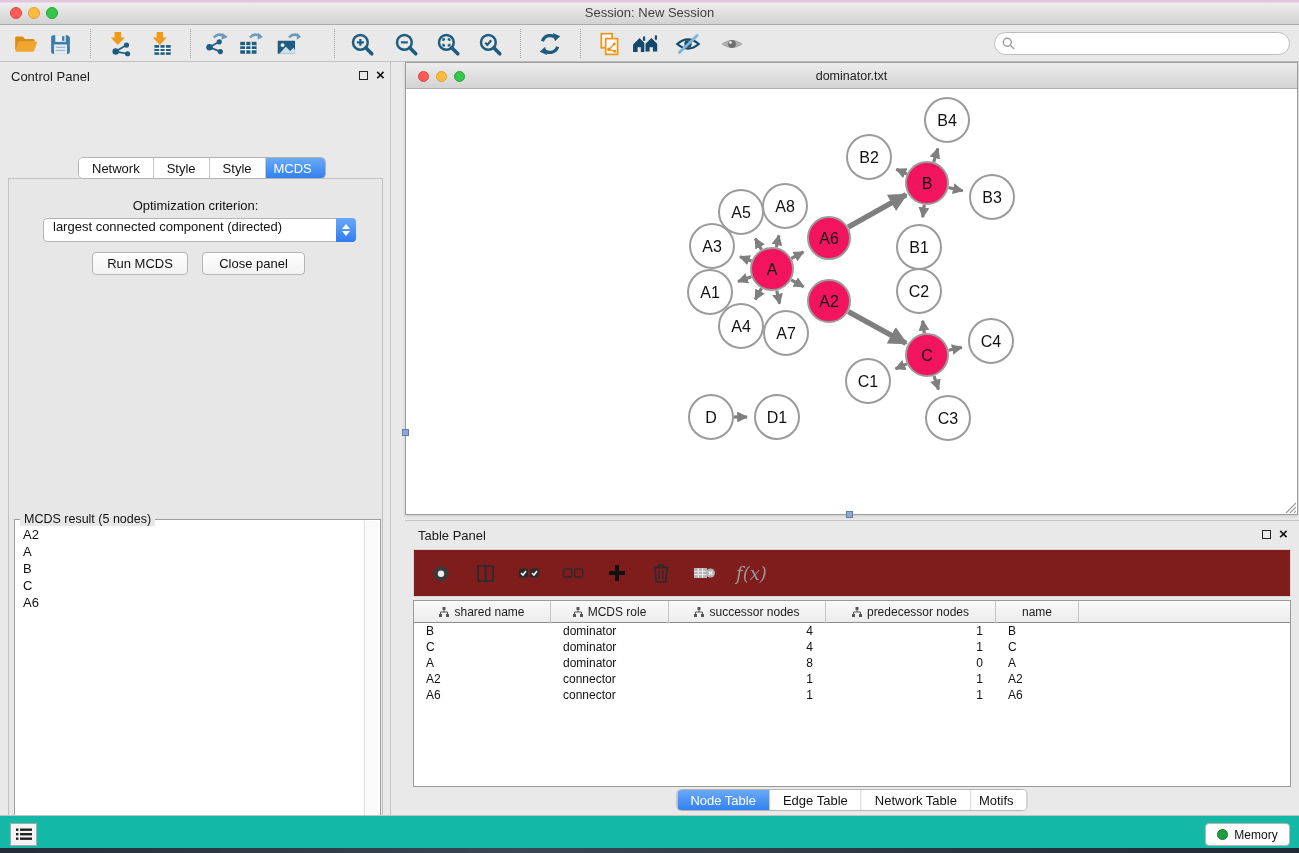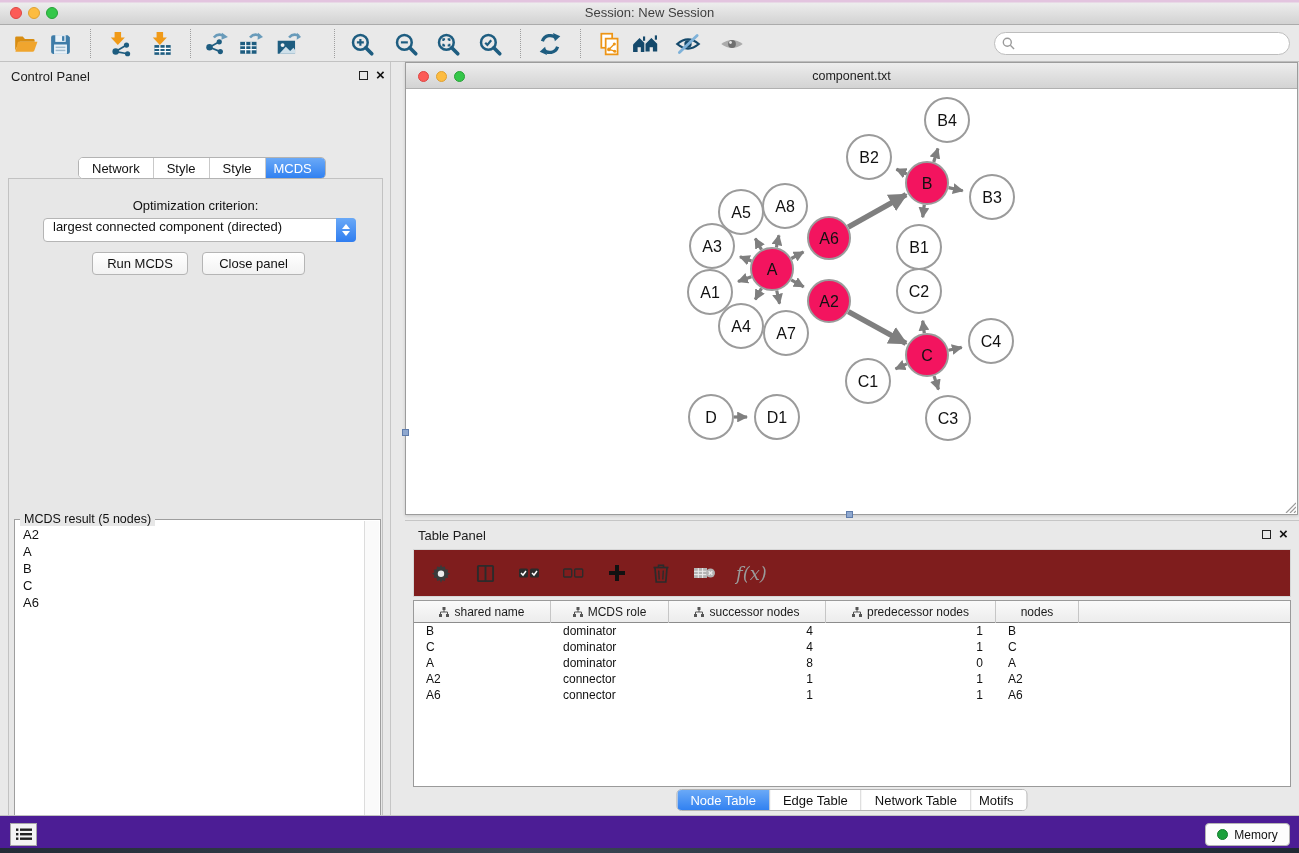--- a/index.html
+++ b/index.html
@@ -75,21 +75,21 @@
   .tbl { position:absolute; left:8px; top:79px; width:878px; height:187px; background:#fff; border:1px solid #9a9a9a; overflow:hidden; }
   .tbl-head { display:flex; height:22px; background:linear-gradient(180deg,#fafafa,#ececec); border-bottom:1px solid #8c8c8c; }
   .th { display:flex; align-items:center; justify-content:center; gap:5px; font-size:12px; color:#1c1c1c; border-right:1px solid #c6c6c6; height:22px; }
   .tr { display:flex; height:16px; }
   .td { font-size:12px; color:#111; line-height:16px; white-space:nowrap; overflow:hidden; }
   .td.left { text-align:left; padding-left:12px; }
   .td.right { text-align:right; padding-right:13px; }
   .tp-tabs { left:50%; transform:translateX(-50%); top:268px; }
 
   
-  .statusbar { position:absolute; left:0; top:815px; width:1299px; height:33px; background:#4c1d95; border-top:1px solid #c2c2c2; }
+  .statusbar { position:absolute; left:0; top:815px; width:1299px; height:33px; background:#14b8a6; border-top:1px solid #c2c2c2; }
   .list-btn { position:absolute; left:10px; top:7px; width:27px; height:23px; border:1px solid #a9a9a9; background:#f4f4f4; display:flex; align-items:center; justify-content:center; cursor:pointer; }
   .mem-btn { position:absolute; right:9px; top:7px; width:85px; height:23px; background:#fdfdfd; border:1px solid #b5b5b5; border-radius:4px; display:flex; align-items:center; justify-content:center; gap:6px; font-size:12px; color:#111; cursor:pointer; }
   .mem-dot { width:11px; height:11px; border-radius:50%; background:#1ca03c; border:1px solid #157c2e; }
   .desktop-strip { position:absolute; left:0; top:848px; width:1299px; height:5px; background:linear-gradient(90deg,#232c36,#394653 40%,#2b3540 70%,#1f2933); }
 </style>
 </head>
 <body>
 
 <div class="app">
 
@@ -279,21 +279,21 @@
         </div>
       <div class="fs-scroll"></div>
     </div>
   </div>
 
   <div class="netframe">
     <div class="ntitle">
       <span class="tl red"></span>
       <span class="tl yellow"></span>
       <span class="tl green"></span>
-      <div class="title">component.txt</div>
+      <div class="title">dominator.txt</div>
     </div>
     <div class="netcanvas">
       <svg id="graph-svg" width="891" height="425">
           <defs>
             <marker id="arw" viewBox="0 0 4 4" markerWidth="3.4" markerHeight="3.4" refX="3.6" refY="2" orient="auto" markerUnits="strokeWidth">
               <path d="M0,0 L4,2 L0,4 z" fill="#7f7f7f"></path>
             </marker>
           </defs>
           <line x1="345.5" y1="172.1" x2="334.0" y2="167.7" stroke="#7f7f7f" stroke-width="3.2" marker-end="url(#arw)"></line>
           <line x1="355.5" y1="160.7" x2="349.3" y2="149.4" stroke="#7f7f7f" stroke-width="3.2" marker-end="url(#arw)"></line>
@@ -495,21 +495,21 @@
           <div class="th" style="width: 170px;">
             <svg width="10" height="10" viewBox="0 0 10 10">
               <rect x="3.5" y="0" width="3" height="3" fill="#555"></rect>
               <rect x="0" y="7" width="3" height="3" fill="#555"></rect>
               <rect x="7" y="7" width="3" height="3" fill="#555"></rect>
               <path d="M5 3 V5 M1.5 7 V5 H8.5 V7" stroke="#555" stroke-width="1" fill="none"></path>
             </svg>
             <span>predecessor nodes</span>
           </div>
           <div class="th" style="width: 83px;">
-            <span>nodes</span>
+            <span>name</span>
           </div>
         </div>
       <div id="tbl-body">
           <div class="tr">
             <div class="td left" style="width: 137px;">B</div>
             <div class="td left" style="width: 118px;">dominator</div>
             <div class="td right" style="width: 157px;">4</div>
             <div class="td right" style="width: 170px;">1</div>
             <div class="td left" style="width: 83px;">B</div>
           </div>

